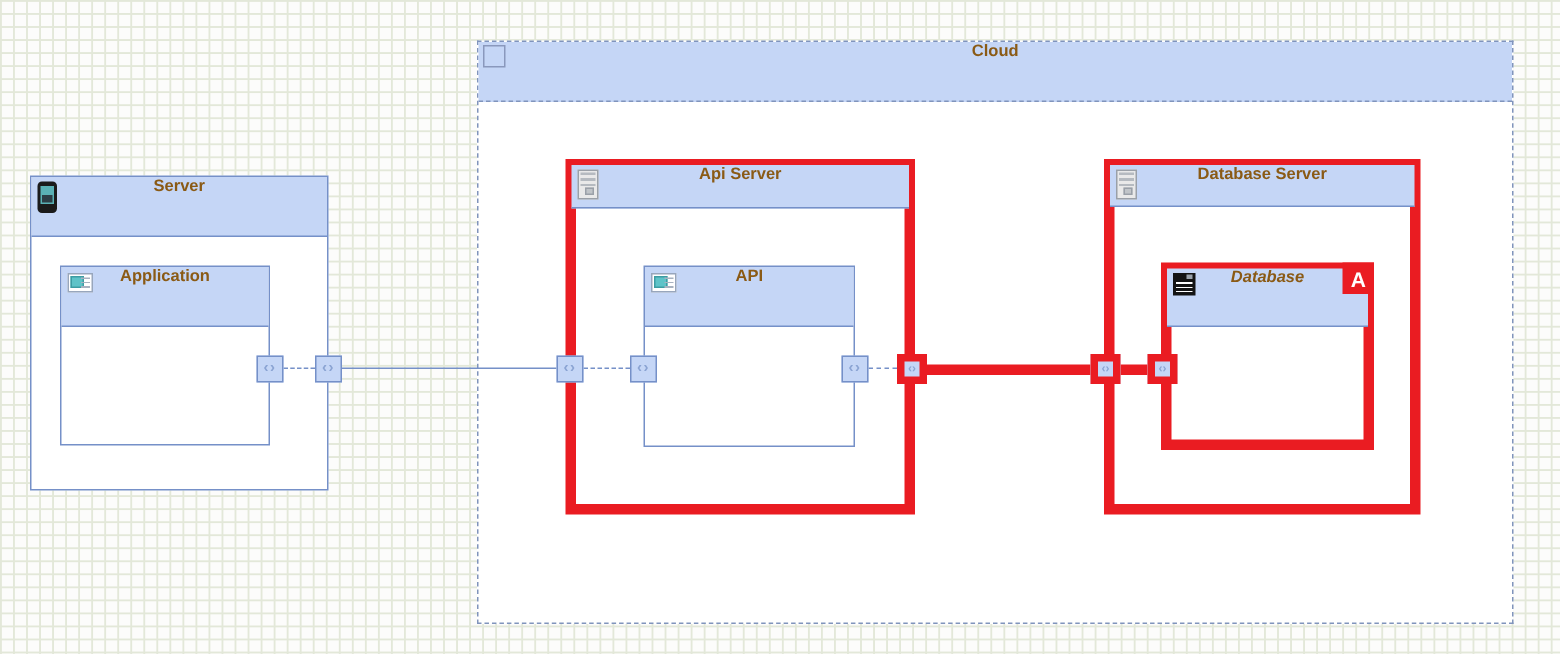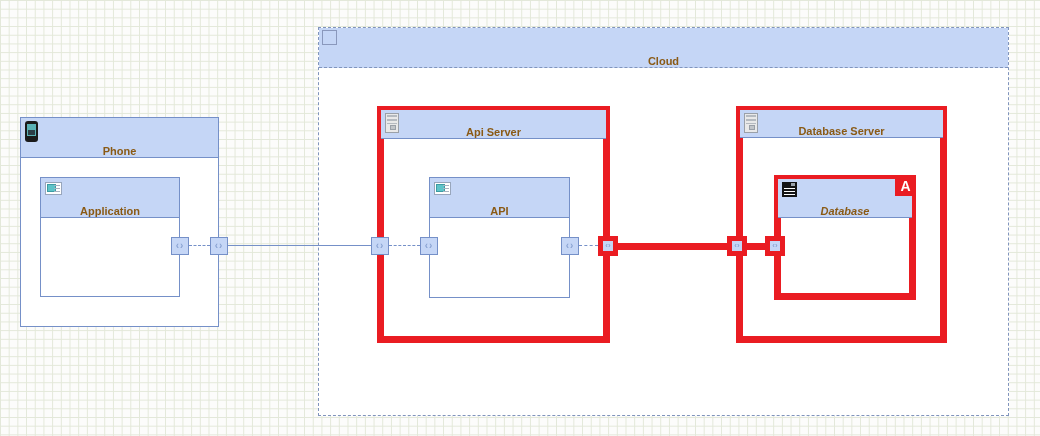--- a/index.html
+++ b/index.html
@@ -13,21 +13,21 @@
     position:relative;width:1040px;height:436px;overflow:hidden;
     background-color:var(--canvas-bg);
     background-image:
       linear-gradient(var(--grid-line) 1px, transparent 1px),
       linear-gradient(90deg, var(--grid-line) 1px, transparent 1px);
     background-size:8.7px 8.7px;
   }
   .node{position:absolute;background:#fff;border:1px solid var(--box-border);}
   .node .hdr{position:relative;height:40px;background:var(--header-fill);
     border-bottom:1px solid var(--box-border);
-    display:flex;align-items:flex-end;justify-content:center;}
+    display:flex;align-items:flex-start;justify-content:center;}
   .lbl{font-size:11px;font-weight:700;color:var(--label-text);white-space:nowrap;}
   .selected{outline:7px solid var(--selection-red);outline-offset:-4px;}
 
   
   #cloud{left:318px;top:27px;width:691px;height:389px;border:1px dashed #8094bc;z-index:1;}
   #cloud .hdr{border-bottom:1px dashed #8094bc;}
   #phone{left:20px;top:117px;width:199px;height:210px;z-index:2;}
   #api-server{left:380px;top:109px;width:227px;height:231px;z-index:2;}
   #api-server .hdr{height:29px;}
   #db-server{left:739px;top:109px;width:205px;height:231px;z-index:2;}
@@ -89,21 +89,21 @@
   <div class="node" id="cloud">
     <div class="hdr">
       <span class="icon cloud-icon"></span>
       <span class="lbl">Cloud</span>
     </div>
   </div>
 
   <div class="node" id="phone">
     <div class="hdr">
       <span class="icon phone-icon"></span>
-      <span class="lbl">Phone</span>
+      <span class="lbl">Server</span>
     </div>
   </div>
 
   <div class="node selected" id="api-server">
     <div class="hdr">
       <span class="icon server-icon"></span>
       <span class="lbl">Api Server</span>
     </div>
   </div>
 

